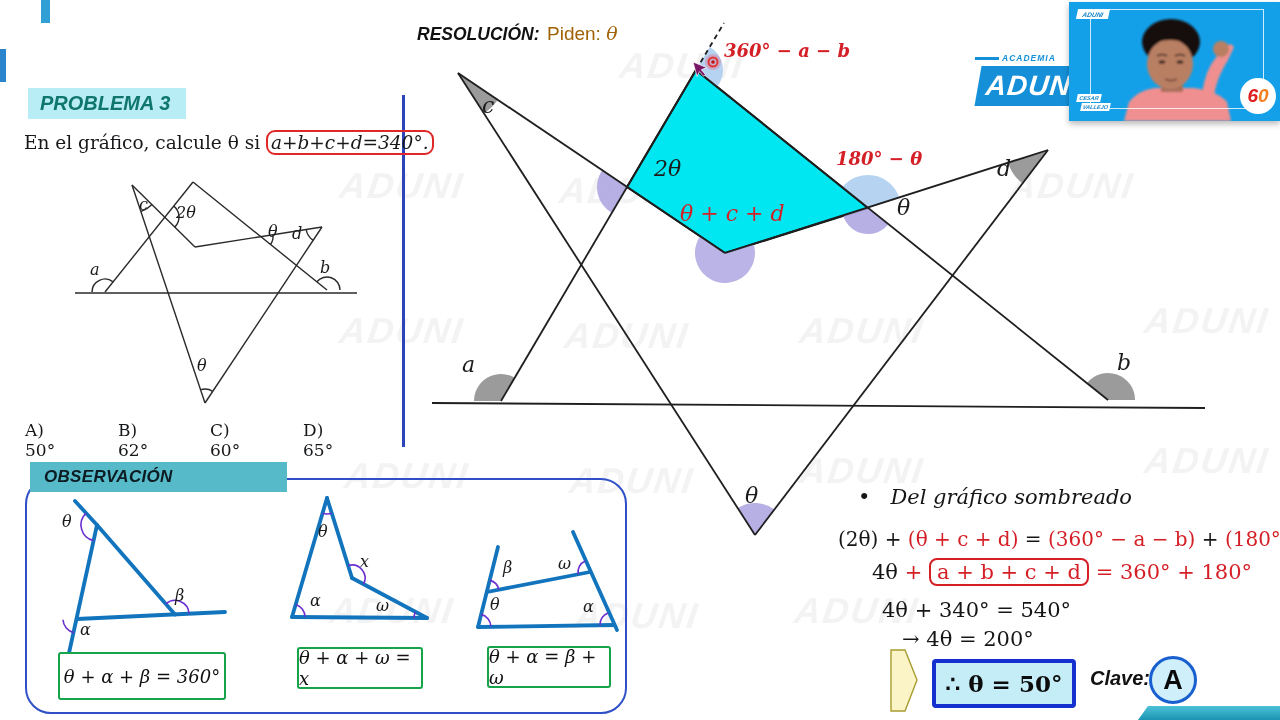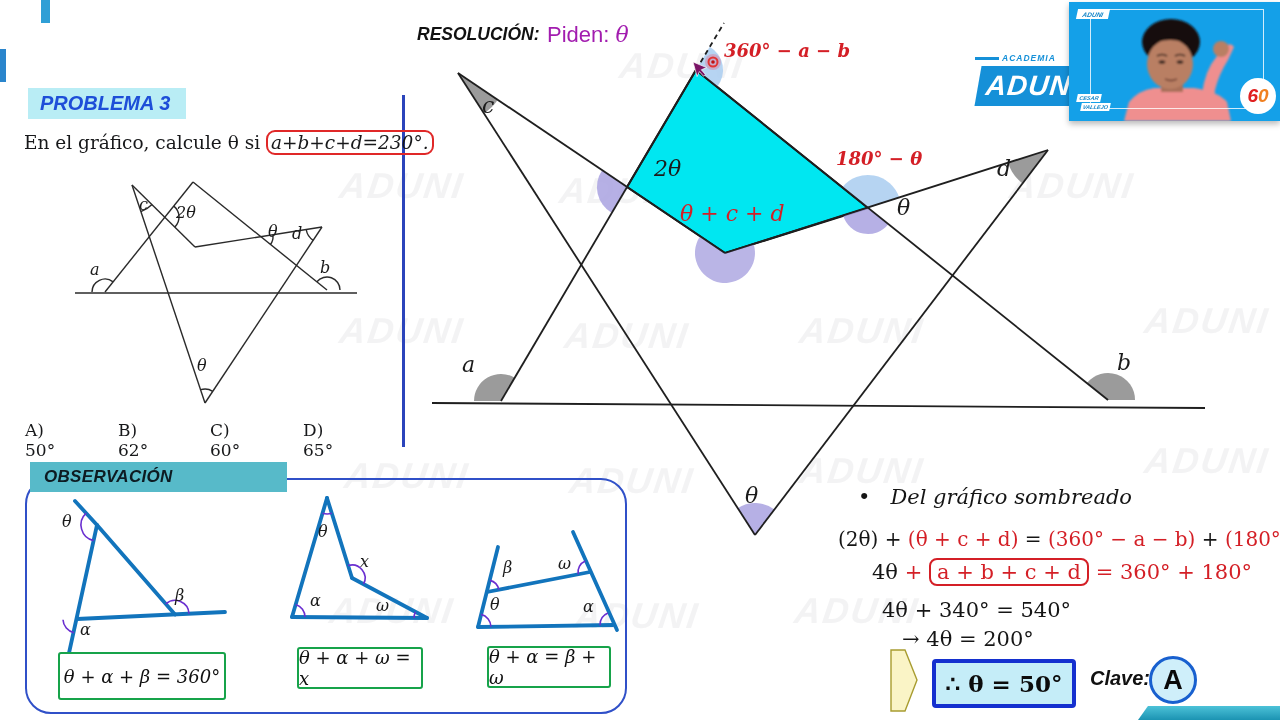--- a/index.html
+++ b/index.html
@@ -7,35 +7,35 @@
          font-family:"Liberation Sans",sans-serif;}
   .abs{position:absolute;}
   
   .wm{position:absolute;font-family:"Liberation Sans",sans-serif;font-weight:bold;font-style:italic;
       font-size:36px;letter-spacing:2px;color:rgba(105,105,118,0.08);transform:skewX(-8deg);z-index:0;}
   
   .topbar{left:41px;top:0;width:9px;height:23px;background:#2f9fd6;}
   .leftbar{left:0;top:49px;width:6px;height:33px;background:#2a85cc;}
   .brand{left:46px;top:53px;font-size:17px;font-weight:bold;color:#1b6fc0;letter-spacing:.5px;}
   .brand .rest{color:#38a3dc;font-weight:bold;}
-  .problem-badge{left:28px;top:88px;width:146px;height:31px;background:#b9edf5;color:#1d4ed8;
+  .problem-badge{left:28px;top:88px;width:146px;height:31px;background:#b9edf5;color:#0f766e;
       font-weight:bold;font-style:italic;font-size:20px;line-height:31px;padding-left:12px;z-index:2;}
   .statement{left:24px;top:132px;font-size:18.5px;color:#17181a;font-family:"DejaVu Serif",serif;z-index:2;}
   .statement .boxed{border:2px solid #e02828;border-radius:9px;padding:0 3px;font-style:italic;}
   .choices span{position:absolute;top:0;font-family:"DejaVu Serif",serif;font-size:17px;color:#17181a;}
   .divider{left:402px;top:95px;width:3px;height:352px;background:#2b44bb;z-index:1;}
   
   .lbl{position:absolute;font-family:"DejaVu Serif",serif;font-style:italic;color:#1b1b1b;
        font-size:22px;white-space:nowrap;z-index:3;line-height:1;}
   .lbl.small{font-size:16px;}
   .lbl.red{color:#d41f26;}
   .lbl.b23{font-size:18px;font-weight:bold;}
   
   .res-title{left:417px;top:24px;font-size:17.5px;font-weight:bold;font-style:italic;color:#111;z-index:3;}
-  .piden{left:547px;top:22px;font-size:22px;color:#a21caf;z-index:3;}
+  .piden{left:547px;top:22px;font-size:19px;color:#a16207;z-index:3;}
   .piden i{font-family:"DejaVu Serif",serif;}
   
   .obs-box{left:25px;top:478px;width:598px;height:232px;border:2.5px solid #3050c8;border-radius:26px;z-index:1;}
   .obs-head{left:30px;top:462px;width:243px;height:30px;background:#57bac9;color:#0d1b22;font-weight:bold;
       font-style:italic;font-size:17px;line-height:30px;padding-left:14px;z-index:3;letter-spacing:.3px;}
   .formula{position:absolute;border:2.5px solid #17a34a;border-radius:3px;background:#fff;z-index:3;
       font-family:"DejaVu Serif",serif;font-style:italic;font-size:18px;color:#101010;
       display:flex;align-items:center;justify-content:center;}
   
   .sol{position:absolute;font-family:"DejaVu Serif",serif;color:#151515;z-index:3;white-space:nowrap;}
@@ -100,21 +100,21 @@
   <span class="wm" style="left:795px;top:590px">ADUNI</span>
   <span class="wm" style="left:620px;top:45px">ADUNI</span>
 
   <div class="abs topbar"></div>
   <div class="abs leftbar"></div>
 
 
   <div class="abs problem-badge">PROBLEMA 3</div>
 
   <div class="abs statement">
-    <span>En el gráfico, calcule θ si </span><span class="boxed">a+b+c+d=230°.</span>
+    <span>En el gráfico, calcule θ si </span><span class="boxed">a+b+c+d=340°.</span>
   </div>
 
   <svg class="abs" style="left:20px;top:160px;z-index:2" width="360" height="270" viewBox="0 0 360 270">
     <path class="kthin" d="M55 133 L337 133" stroke-width="2.4"></path>
     <path class="kthin" d="M85 132 L173 22"></path>
     <path class="kthin" d="M307 130 L173 22"></path>
     <path class="kthin" d="M112 25 L175 87"></path>
     <path class="kthin" d="M112 25 L185 243"></path>
     <path class="kthin" d="M175 87 L302 67"></path>
     <path class="kthin" d="M302 67 L185 243"></path>

